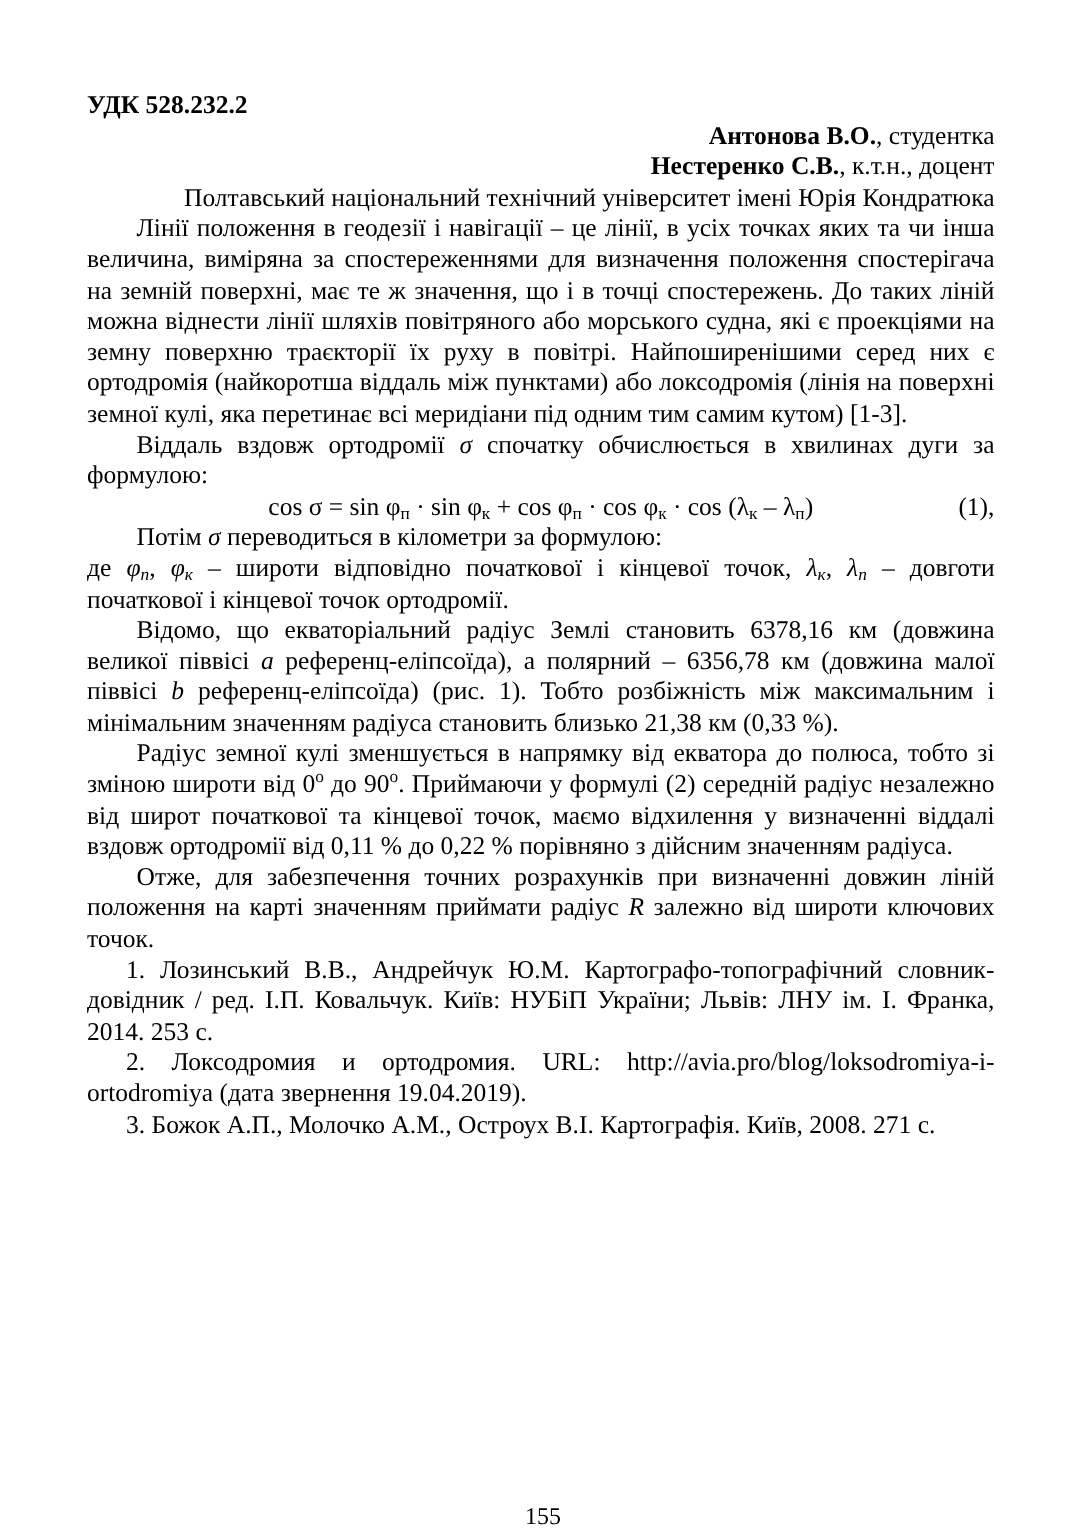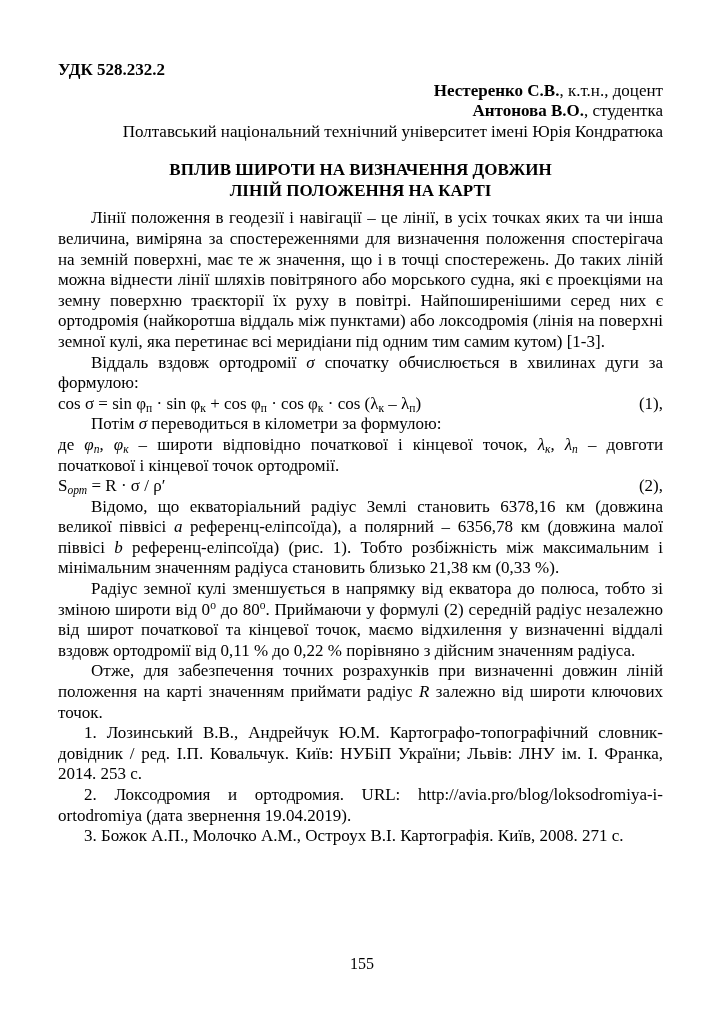--- a/index.html
+++ b/index.html
@@ -44,21 +44,21 @@
     margin: 17px 0 7px 0;
     line-height: 21px;
   }
   .para {
     text-align: justify;
     text-indent: 33px;
   }
   .para.noindent { text-indent: 0; }
   .formula {
     position: relative;
-    text-align: left;
+    text-align: center;
   }
   .formula .f-num {
     position: absolute;
     right: 0;
     top: 0;
   }
   sub, sup {
     font-size: 68%;
     line-height: 0;
   }
@@ -66,64 +66,59 @@
   sup { vertical-align: 0.55em; }
   .ref-heading {
     font-weight: bold;
     text-align: center;
   }
   .para.ref { text-indent: 26px; }
   .page-number {
     position: absolute;
     left: 0;
     right: 0;
-    top: 954px;
+    top: 1002px;
     text-align: center;
     font-size: 16px;
     font-family: Liberation Serif, serif;
   }
 </style>
 </head>
 <body>
 
 <div class="page">
   <div class="content">
 
     <p class="udk">УДК 528.232.2</p>
 
+    <p class="author-line"><b>Антонова В.О.</b><span>, студентка</span></p>
+
     <p class="author-line"><b>Нестеренко С.В.</b><span>, к.т.н., доцент</span></p>
-
-    <p class="author-line"><b>Антонова В.О.</b><span>, студентка</span></p>
 
     <p class="author-line">Полтавський національний технічний університет імені Юрія Кондратюка</p>
 
-    <h1 class="article-title"><span>ВПЛИВ ШИРОТИ НА ВИЗНАЧЕННЯ ДОВЖИН</span><br><span>ЛІНІЙ ПОЛОЖЕННЯ НА КАРТІ</span></h1>
 
     <p class="para">Лінії положення в геодезії і навігації – це лінії, в усіх точках яких та чи інша величина, виміряна за спостереженнями для визначення положення спостерігача на земній поверхні, має те ж значення, що і в точці спостережень. До таких ліній можна віднести лінії шляхів повітряного або морського судна, які є проекціями на земну поверхню траєкторії їх руху в повітрі. Найпоширенішими серед них є ортодромія (найкоротша віддаль між пунктами) або локсодромія (лінія на поверхні земної кулі, яка перетинає всі меридіани під одним тим самим кутом) [1-3].</p>
 
     <p class="para"><span>Віддаль вздовж ортодромії </span><i>σ</i><span> спочатку обчислюється в хвилинах дуги за формулою:</span></p>
 
     <div class="formula">
       <span class="f-body"><span>cos σ = sin φ</span><sub>п</sub><span> · sin φ</span><sub>к</sub><span> + cos φ</span><sub>п</sub><span> · cos φ</span><sub>к</sub><span> · cos (λ</span><sub>к</sub><span> – λ</span><sub>п</sub><span>)</span></span>
       <span class="f-num">(1),</span>
     </div>
 
     <p class="para"><span>Потім </span><i>σ</i><span> переводиться в кілометри за формулою:</span></p>
 
     <p class="para noindent"><span>де </span><i>φ</i><i><sub>п</sub></i><span>, </span><i>φ</i><i><sub>к</sub></i><span> – широти відповідно початкової і кінцевої точок, </span><i>λ</i><i><sub>к</sub></i><span>, </span><i>λ</i><i><sub>п</sub></i><span> – довготи початкової і кінцевої точок ортодромії.</span></p>
 
-    <div class="formula">
-      <span class="f-body"><span>S</span><sub><i>орт</i></sub><span> = R · σ / ρ′</span></span>
-      <span class="f-num">(2),</span>
-    </div>
 
 
     <p class="para"><span>Відомо, що екваторіальний радіус Землі становить 6378,16 км (довжина великої піввісі </span><i>a</i><span> референц-еліпсоїда), а полярний – 6356,78 км (довжина малої піввісі </span><i>b</i><span> референц-еліпсоїда) (рис. 1). Тобто розбіжність між максимальним і мінімальним значенням радіуса становить близько 21,38 км (0,33 %).</span></p>
 
-    <p class="para"><span>Радіус земної кулі зменшується в напрямку від екватора до полюса, тобто зі зміною широти від 0</span><sup>о</sup><span> до 80</span><sup>о</sup><span>. Приймаючи у формулі (2) середній радіус незалежно від широт початкової та кінцевої точок, маємо відхилення у визначенні віддалі вздовж ортодромії від 0,11 % до 0,22 % порівняно з дійсним значенням радіуса.</span></p>
+    <p class="para"><span>Радіус земної кулі зменшується в напрямку від екватора до полюса, тобто зі зміною широти від 0</span><sup>о</sup><span> до 90</span><sup>о</sup><span>. Приймаючи у формулі (2) середній радіус незалежно від широт початкової та кінцевої точок, маємо відхилення у визначенні віддалі вздовж ортодромії від 0,11 % до 0,22 % порівняно з дійсним значенням радіуса.</span></p>
 
     <p class="para"><span>Отже, для забезпечення точних розрахунків при визначенні довжин ліній положення на карті значенням приймати радіус </span><i>R</i><span> залежно від широти ключових точок.</span></p>
 
 
     <p class="para ref">1. Лозинський В.В., Андрейчук Ю.М. Картографо-топографічний словник-довідник / ред. І.П. Ковальчук. Київ: НУБіП України; Львів: ЛНУ ім. І. Франка, 2014. 253 с.</p>
     <p class="para ref">2. Локсодромия и ортодромия. URL: http://avia.pro/blog/loksodromiya-i-ortodromiya (дата звернення 19.04.2019).</p>
     <p class="para ref">3. Божок А.П., Молочко А.М., Остроух В.І. Картографія. Київ, 2008. 271 с.</p>
 
   </div>
 

